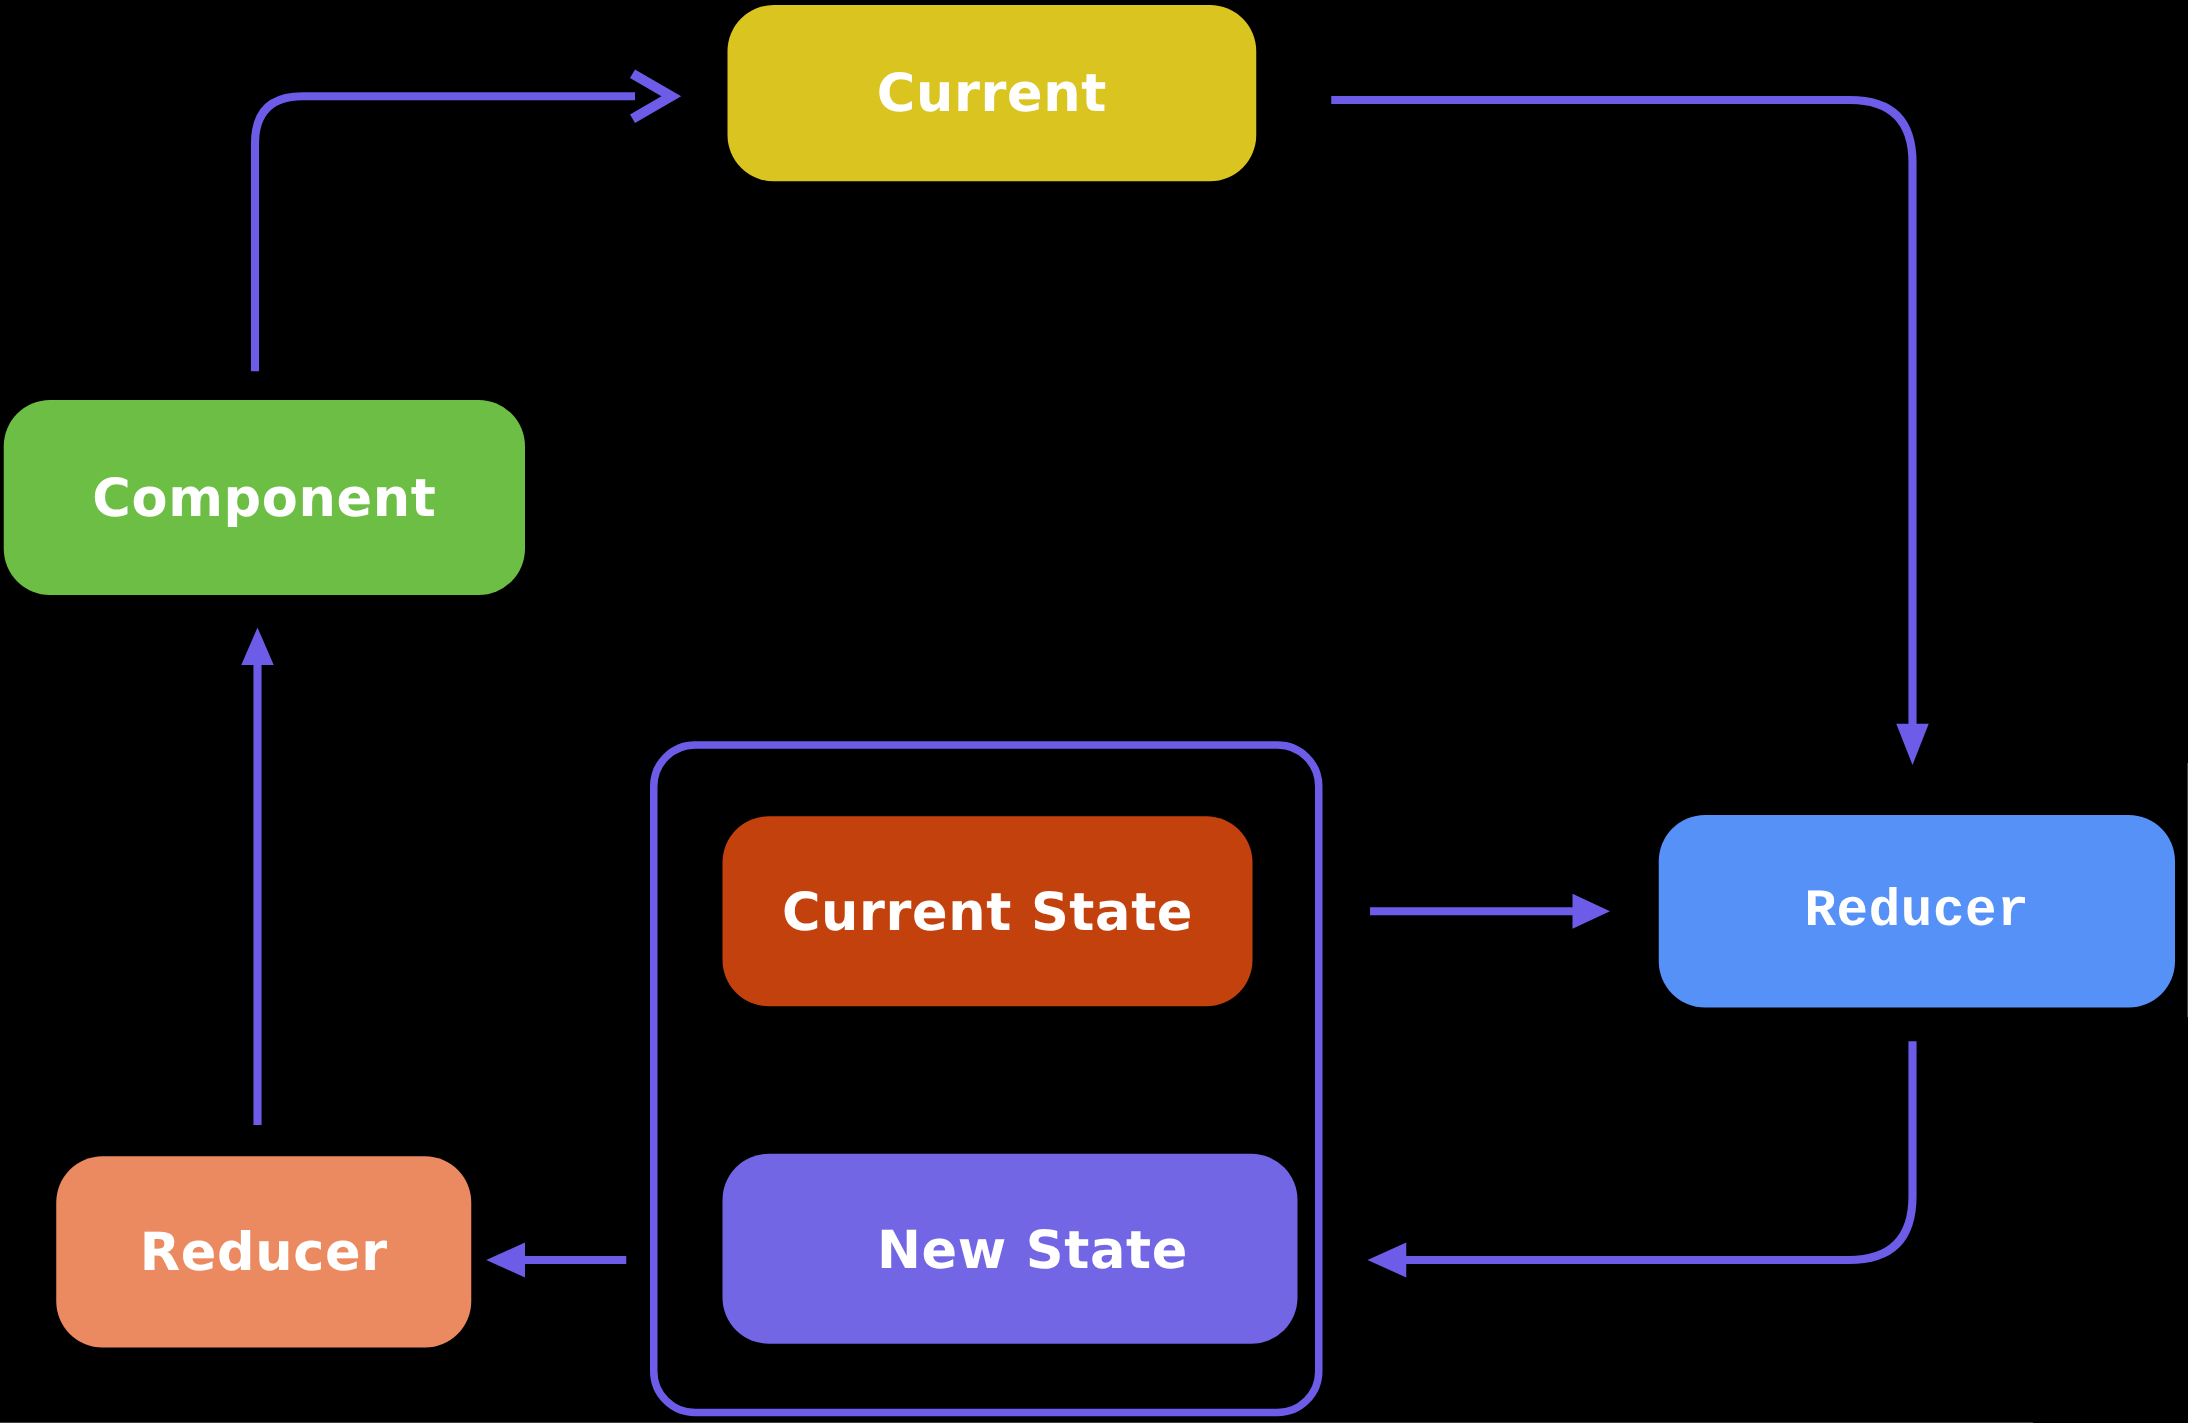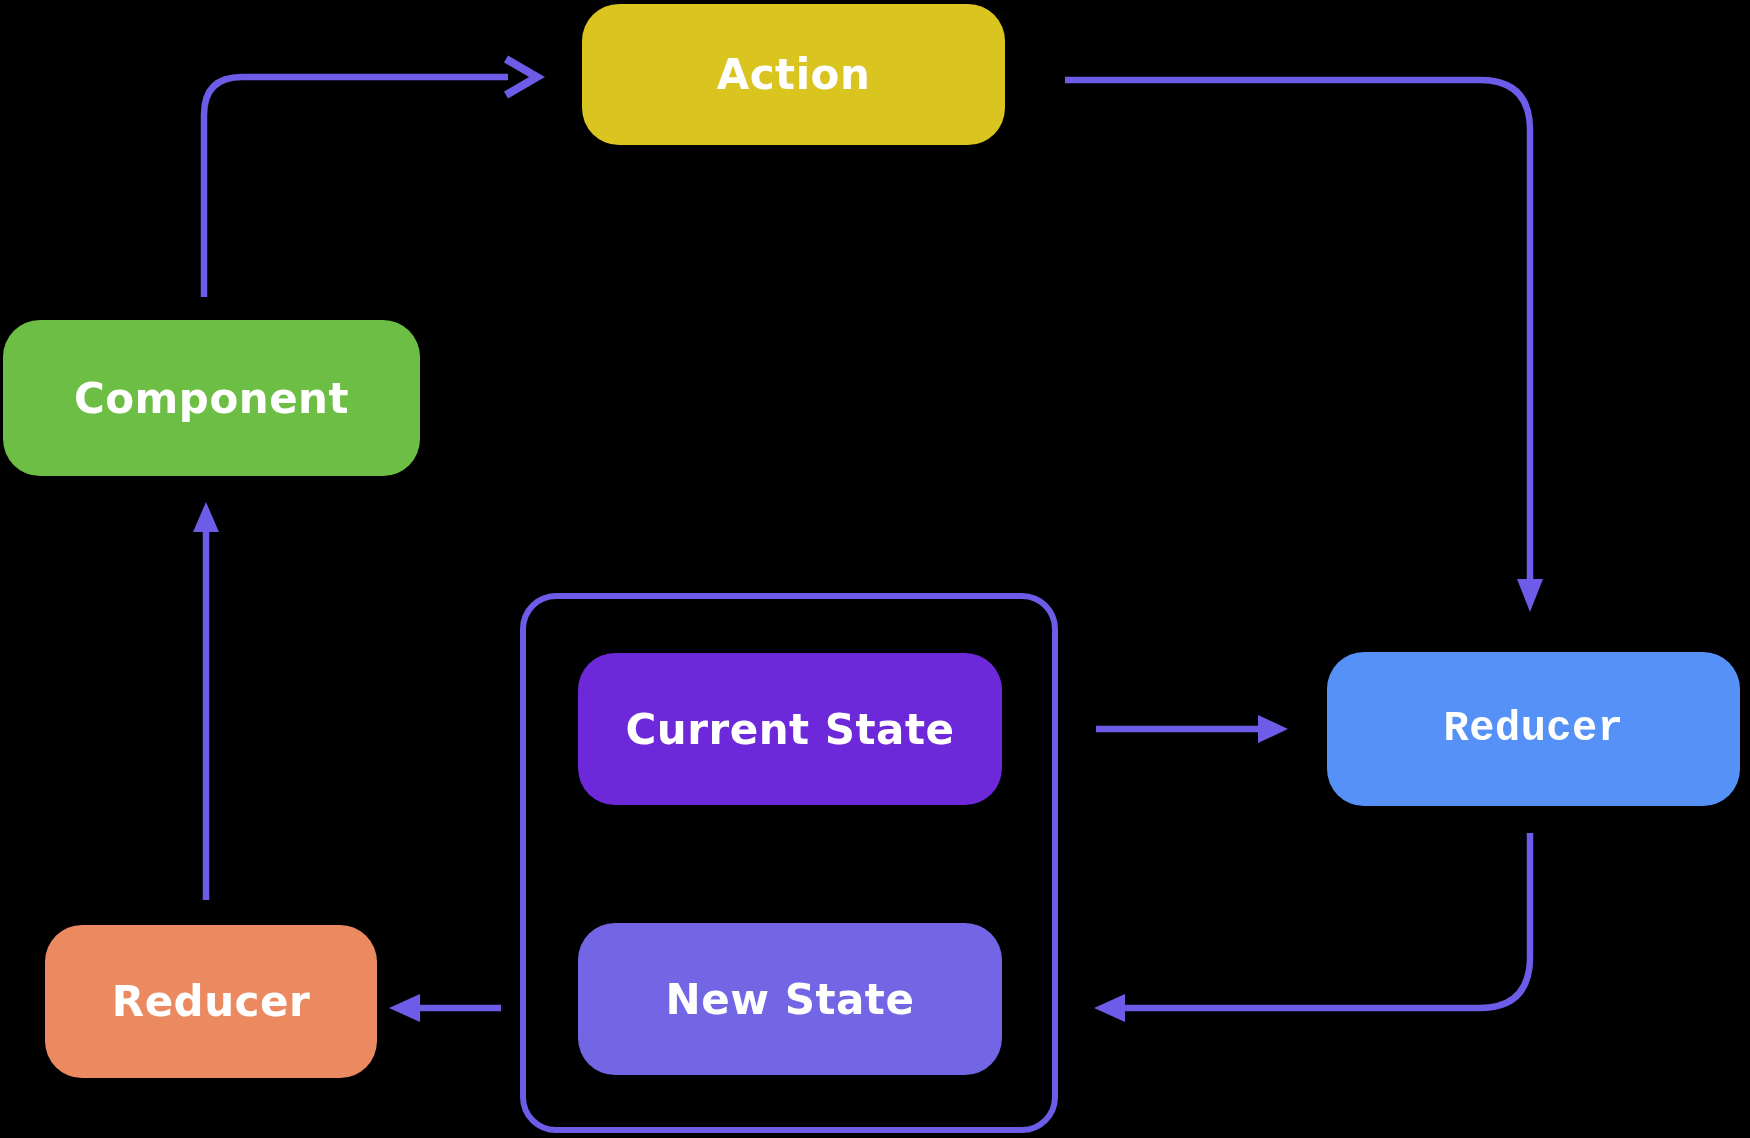--- a/index.html
+++ b/index.html
@@ -88,36 +88,36 @@
 
     <g>
       <path class="line" d="M 206 900 L 206 531"></path>
       <path class="head" d="M 193 532 L 219 532 L 206 502 Z"></path>
     </g>
   </svg>
 
   <div class="store"></div>
 
   <div class="node node-action" style="background-color: rgb(217, 196, 32);">
-    <span>Action</span>
+    <span>Current</span>
   </div>
 
   <div class="node node-component" style="background-color: rgb(108, 190, 68);">
     <span>Component</span>
   </div>
 
   <div class="node node-reducer" style="background-color: rgb(85, 145, 246); font-family: Liberation Mono, monospace;">
     <span>Reducer</span>
   </div>
 
   <div class="node node-selector" style="background-color: rgb(235, 138, 97);">
     <span>Reducer</span>
   </div>
 
-  <div class="node node-current-state" style="background-color: #6d28d9;">
+  <div class="node node-current-state" style="background-color: #c2410c;">
     <span>Current State</span>
   </div>
 
-  <div class="node node-new-state" style="background-color: rgb(114, 102, 228);">
+  <div class="node node-new-state" style="background-color: rgb(114, 102, 228); padding-left: 36px;">
     <span>New State</span>
   </div>
 
 </div>
 
 </body></html>

